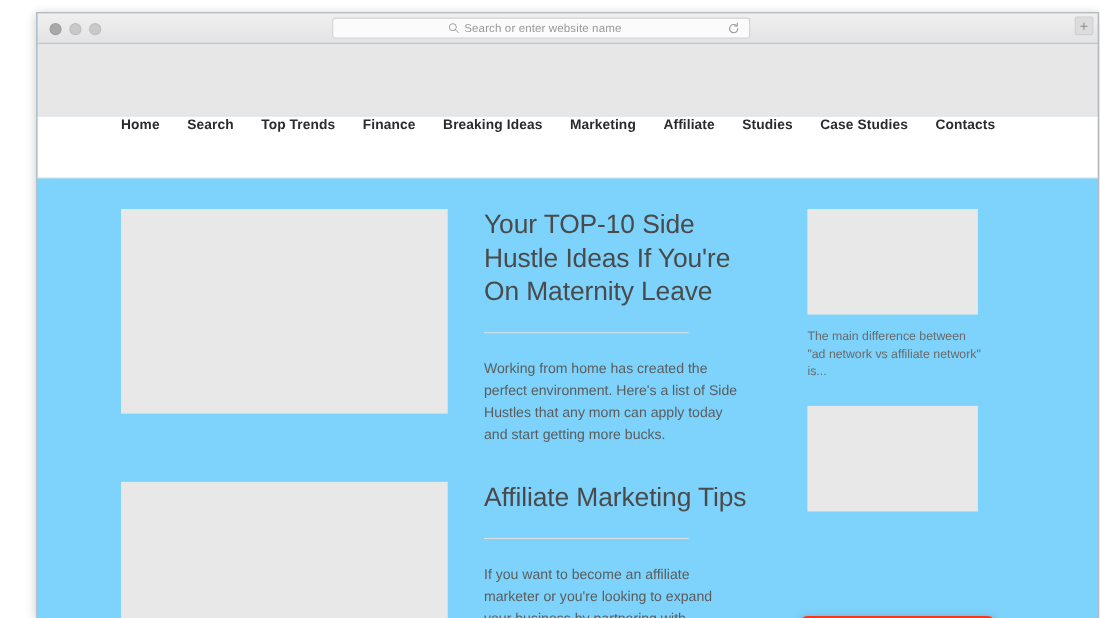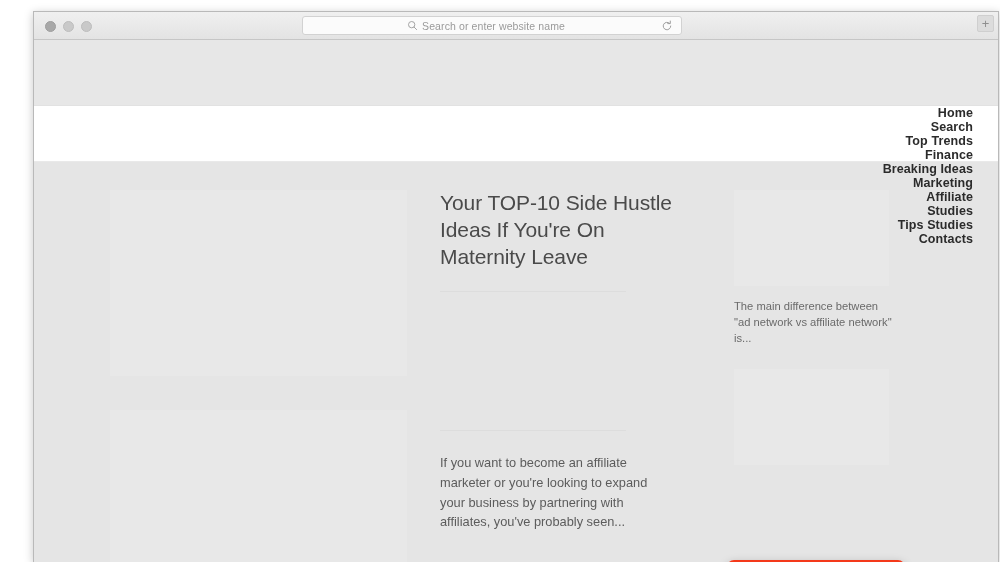--- a/index.html
+++ b/index.html
@@ -21,21 +21,21 @@
     overflow: hidden;
   }
 
   
   #browser-window {
     position: absolute;
     left: 33px;
     top: 11px;
     width: 966px;
     height: 551px;
-    background: #e5e5e5;
+    background: #7dd3fc;
     border: 1px solid #b9b9b9;
     border-bottom: none;
     box-shadow: 0 2px 9px rgba(0,0,0,0.22);
     overflow: hidden;
   }
 
   
   #browser-toolbar {
     position: relative;
     height: 28px;
@@ -111,23 +111,22 @@
     background: #e7e7e7;
     border-bottom: 1px solid #e2e2e2;
   }
 
   
   #site-nav {
     height: 56px;
     background: #ffffff;
     border-bottom: 1px solid #e9e9e9;
     display: flex;
-    align-items: flex-end;
+    align-items: flex-start;
     padding-left: 76px;
-    flex-direction: column;
   }
   .nav-item {
     font-size: 12.5px;
     font-weight: bold;
     color: #2b2b2b;
     margin-right: 25px;
     white-space: nowrap;
     letter-spacing: 0.1px;
   }
 
@@ -152,21 +151,21 @@
     width: 297px;
     height: 186px;
     background: #e8e8e8;
     flex: none;
   }
   .article-body {
     padding-left: 33px;
     width: 280px;
   }
   .article-title {
-    font-size: 21px;
+    font-size: 24px;
     color: #4a4a4a;
     line-height: 1.28;
     font-weight: normal;
     letter-spacing: -0.1px;
   }
   .article-rule {
     width: 186px;
     height: 1px;
     background: #dddddd;
     margin: 20px 0 0 0;
@@ -248,39 +247,41 @@
 
     <nav id="site-nav">
       <span class="nav-item">Home</span>
       <span class="nav-item">Search</span>
       <span class="nav-item">Top Trends</span>
       <span class="nav-item">Finance</span>
       <span class="nav-item">Breaking Ideas</span>
       <span class="nav-item">Marketing</span>
       <span class="nav-item">Affiliate</span>
       <span class="nav-item">Studies</span>
-      <span class="nav-item">Tips Studies</span>
+      <span class="nav-item">Case Studies</span>
       <span class="nav-item">Contacts</span>
     </nav>
 
     <div id="page-body">
 
       <div id="content-column">
 
         <article class="article">
           <div class="article-thumb"></div>
           <div class="article-body">
             <h2 class="article-title">Your TOP-10 Side Hustle Ideas If You're On Maternity Leave</h2>
             <div class="article-rule"></div>
+            <p class="article-excerpt">Working from home has created the perfect environment. Here's a list of Side Hustles that any mom can apply today and start getting more bucks.</p>
           </div>
         </article>
 
         <article class="article">
           <div class="article-thumb"></div>
           <div class="article-body">
+            <h2 class="article-title">Affiliate Marketing Tips</h2>
             <div class="article-rule"></div>
             <p class="article-excerpt">If you want to become an affiliate marketer or you're looking to expand your business by partnering with affiliates, you've probably seen...</p>
           </div>
         </article>
 
       </div>
 
       <aside id="sidebar">
         <div class="side-block">
           <div class="side-thumb"></div>

